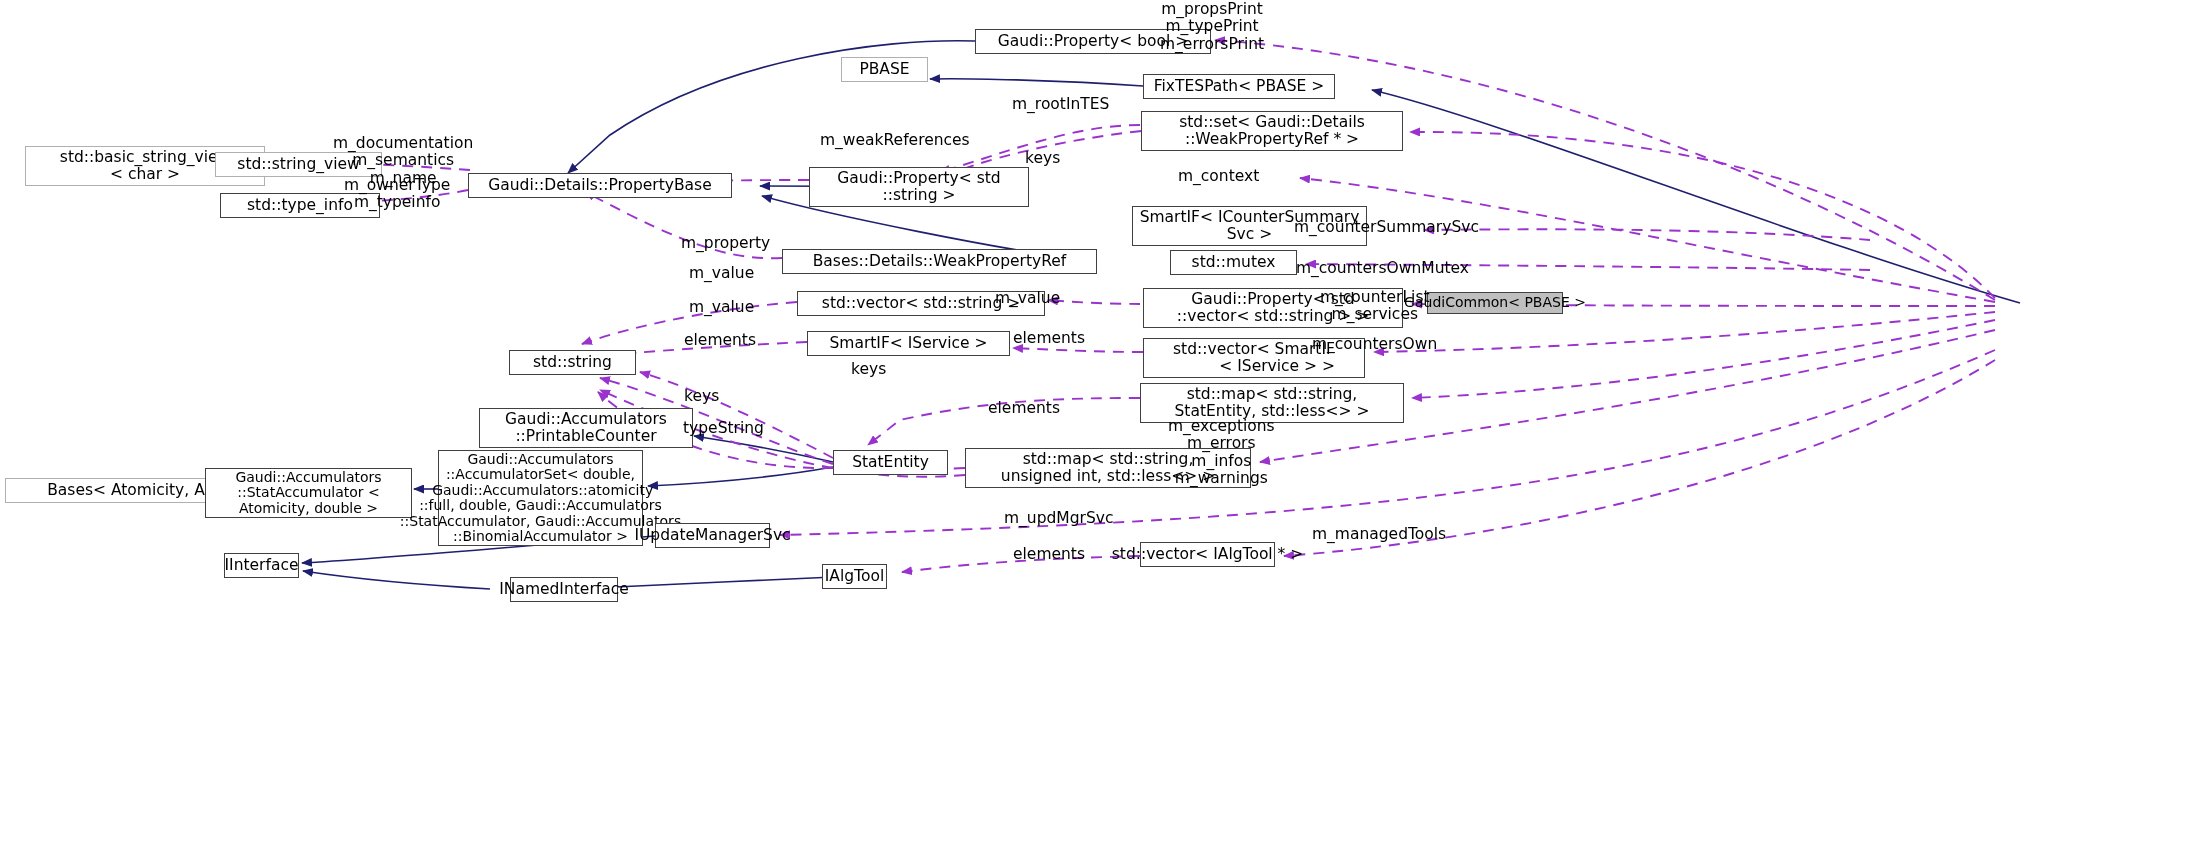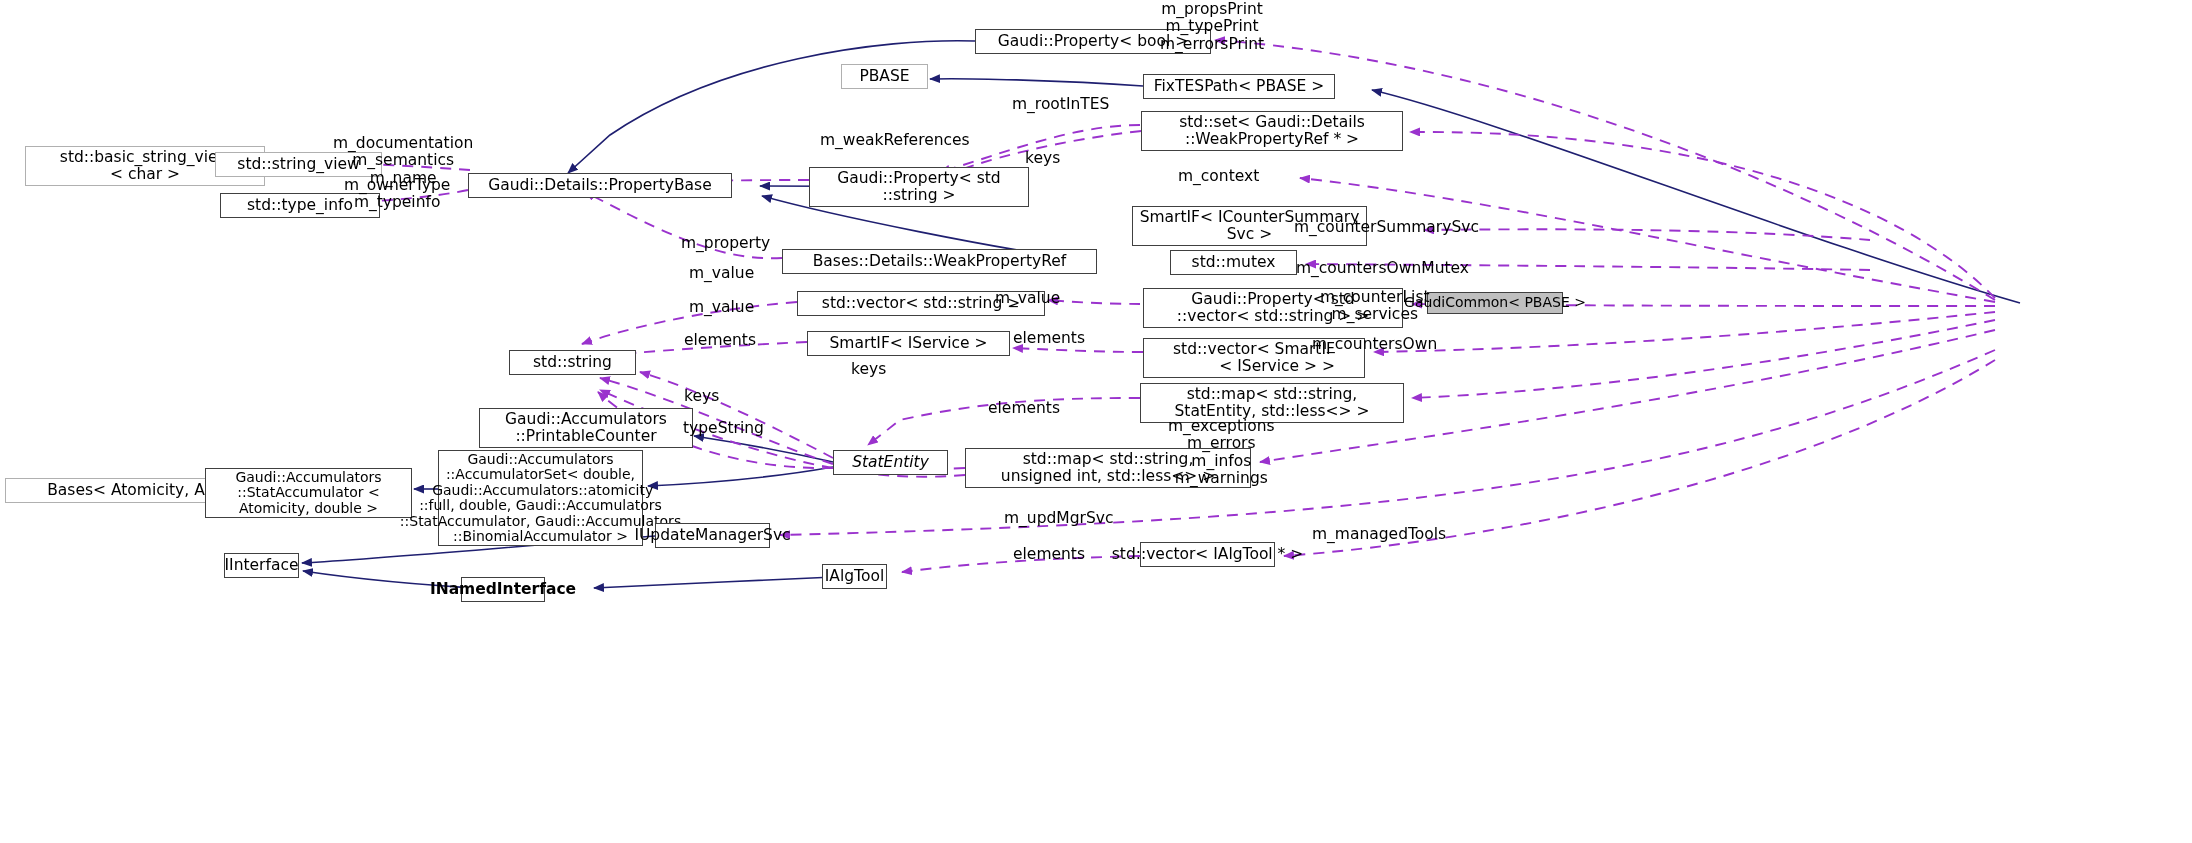--- a/index.html
+++ b/index.html
@@ -78,21 +78,21 @@
       <path d="M965,475 C900,480 800,480 600,390"></path>
     </g>
   </svg>
 
   <div id="nodes">
       <div class="node lite" style="left: 25px; top: 146px; width: 240px; min-height: 40px;">std::basic_string_view
 &lt; char &gt;</div>
       <div class="node lite" style="left: 215px; top: 152px; width: 167px; min-height: 25px;">std::string_view</div>
       <div class="node" style="left: 220px; top: 193px; width: 160px; min-height: 25px;">std::type_info</div>
       <div class="node" style="left: 468px; top: 173px; width: 264px; min-height: 25px;">Gaudi::Details::PropertyBase</div>
-      <div class="node lite" style="left: 841px; top: 64px; width: 87px; min-height: 25px;">PBASE</div>
+      <div class="node lite" style="left: 841px; top: 57px; width: 87px; min-height: 25px;">PBASE</div>
       <div class="node" style="left: 975px; top: 29px; width: 236px; min-height: 25px;">Gaudi::Property&lt; bool &gt;</div>
       <div class="node" style="left: 1143px; top: 74px; width: 192px; min-height: 25px;">FixTESPath&lt; PBASE &gt;</div>
       <div class="node" style="left: 1141px; top: 111px; width: 262px; min-height: 40px;">std::set&lt; Gaudi::Details
 ::WeakPropertyRef * &gt;</div>
       <div class="node" style="left: 809px; top: 167px; width: 220px; min-height: 40px;">Gaudi::Property&lt; std
 ::string &gt;</div>
       <div class="node" style="left: 1132px; top: 206px; width: 235px; min-height: 40px;">SmartIF&lt; ICounterSummary
 Svc &gt;</div>
       <div class="node" style="left: 1170px; top: 250px; width: 127px; min-height: 25px;">std::mutex</div>
       <div class="node" style="left: 782px; top: 249px; width: 315px; min-height: 25px;">Bases::Details::WeakPropertyRef</div>
@@ -100,36 +100,36 @@
       <div class="node" style="left: 1143px; top: 288px; width: 260px; min-height: 40px;">Gaudi::Property&lt; std
 ::vector&lt; std::string &gt; &gt;</div>
       <div class="node" style="left: 807px; top: 331px; width: 203px; min-height: 25px;">SmartIF&lt; IService &gt;</div>
       <div class="node" style="left: 1143px; top: 338px; width: 222px; min-height: 40px; text-align: right;">std::vector&lt; SmartIF
 &lt; IService &gt; &gt;</div>
       <div class="node" style="left: 509px; top: 350px; width: 127px; min-height: 25px;">std::string</div>
       <div class="node" style="left: 1140px; top: 383px; width: 264px; min-height: 40px;">std::map&lt; std::string,
 StatEntity, std::less&lt;&gt; &gt;</div>
       <div class="node" style="left: 479px; top: 408px; width: 214px; min-height: 40px;">Gaudi::Accumulators
 ::PrintableCounter</div>
-      <div class="node" style="left: 833px; top: 450px; width: 115px; min-height: 25px; font-style: italic;">StatEntity</div>
+      <div class="node" style="left: 833px; top: 450px; width: 115px; min-height: 25px;">StatEntity</div>
       <div class="node" style="left: 965px; top: 448px; width: 286px; min-height: 40px;">std::map&lt; std::string,
 unsigned int, std::less&lt;&gt; &gt;</div>
       <div class="node lite" style="left: 5px; top: 478px; width: 330px; min-height: 25px;">Bases&lt; Atomicity, Arithmetic &gt;</div>
       <div class="node" style="left: 205px; top: 468px; width: 207px; min-height: 45px; font-size: 14px;">Gaudi::Accumulators
 ::StatAccumulator &lt;
 Atomicity, double &gt;</div>
       <div class="node" style="left: 438px; top: 450px; width: 205px; min-height: 78px; font-size: 14px;">Gaudi::Accumulators
 ::AccumulatorSet&lt; double,
  Gaudi::Accumulators::atomicity
 ::full, double, Gaudi::Accumulators
 ::StatAccumulator, Gaudi::Accumulators
 ::BinomialAccumulator &gt;</div>
       <div class="node" style="left: 655px; top: 523px; width: 115px; min-height: 25px;">IUpdateManagerSvc</div>
       <div class="node" style="left: 224px; top: 553px; width: 75px; min-height: 25px;">IInterface</div>
-      <div class="node" style="left: 461px; top: 577px; width: 84px; min-height: 25px; font-weight: bold;">INamedInterface</div>
+      <div class="node" style="left: 510px; top: 577px; width: 108px; min-height: 25px;">INamedInterface</div>
       <div class="node" style="left: 822px; top: 564px; width: 65px; min-height: 25px;">IAlgTool</div>
       <div class="node" style="left: 1140px; top: 542px; width: 135px; min-height: 25px;">std::vector&lt; IAlgTool * &gt;</div>
       <div class="node gray" style="left: 1427px; top: 292px; width: 136px; min-height: 22px; font-size: 14px;">GaudiCommon&lt; PBASE &gt;</div>
     </div>
   <div id="labels">
       <div class="lbl" style="left: 1160px; top: 1px;">m_propsPrint
 m_typePrint
 m_errorsPrint</div>
       <div class="lbl" style="left: 1012px; top: 96px;">m_rootInTES</div>
       <div class="lbl" style="left: 820px; top: 132px;">m_weakReferences</div>

